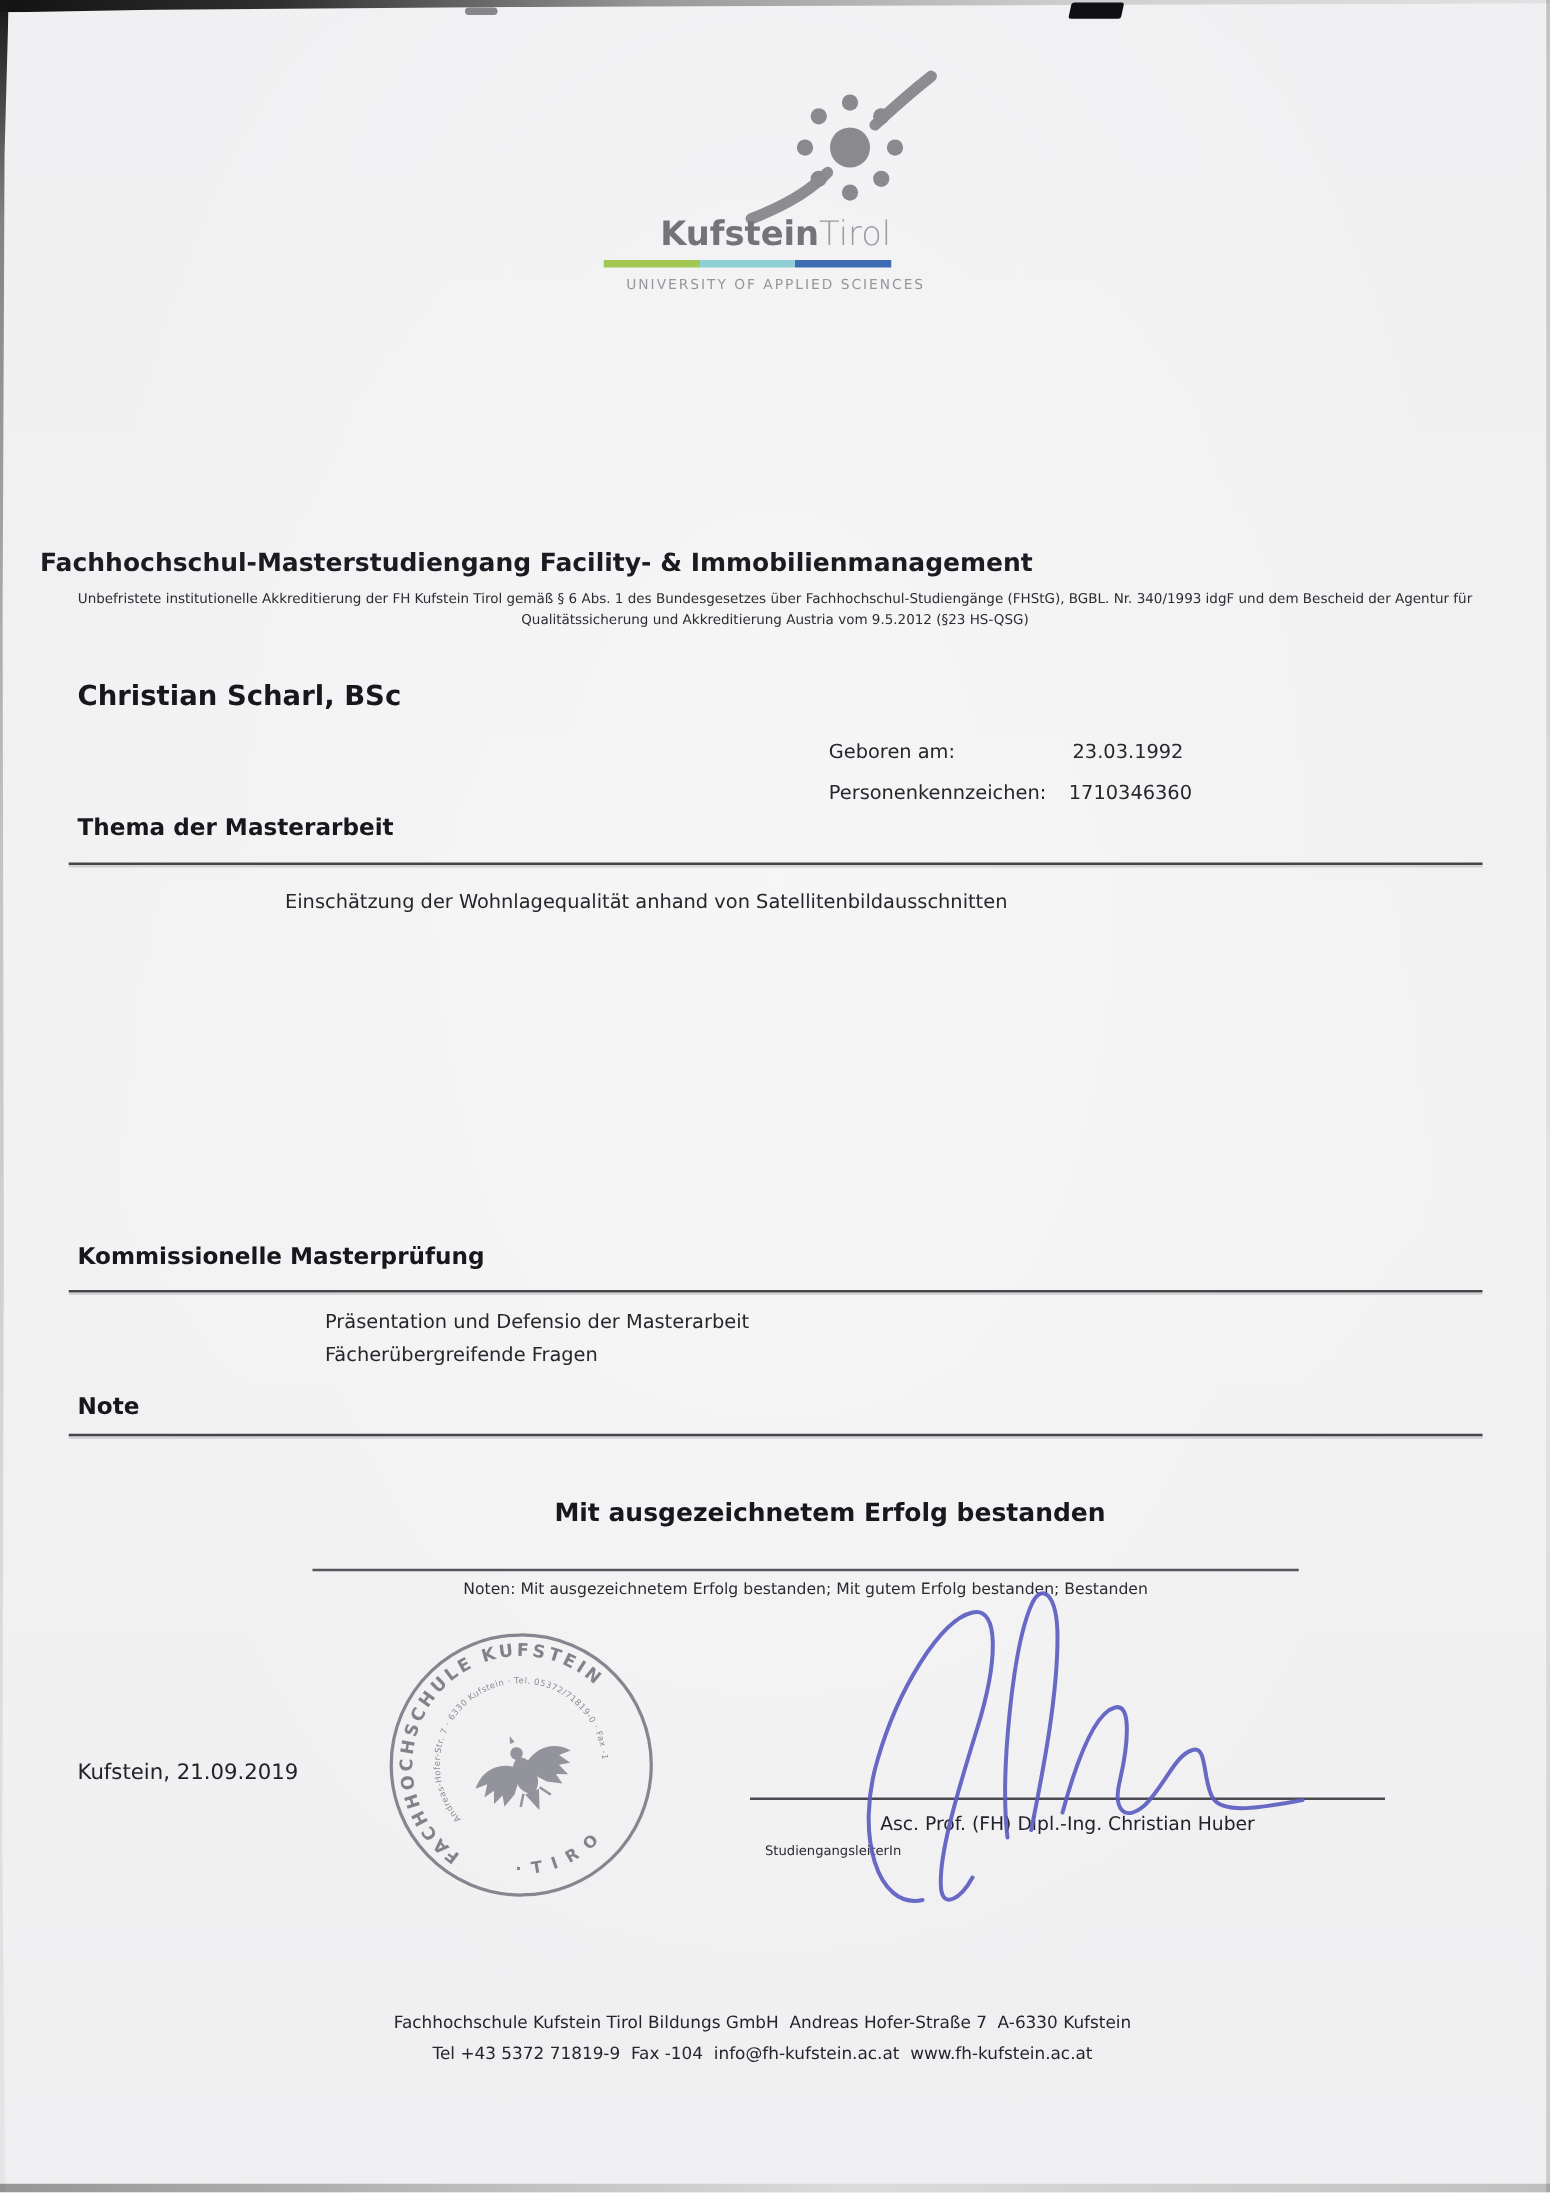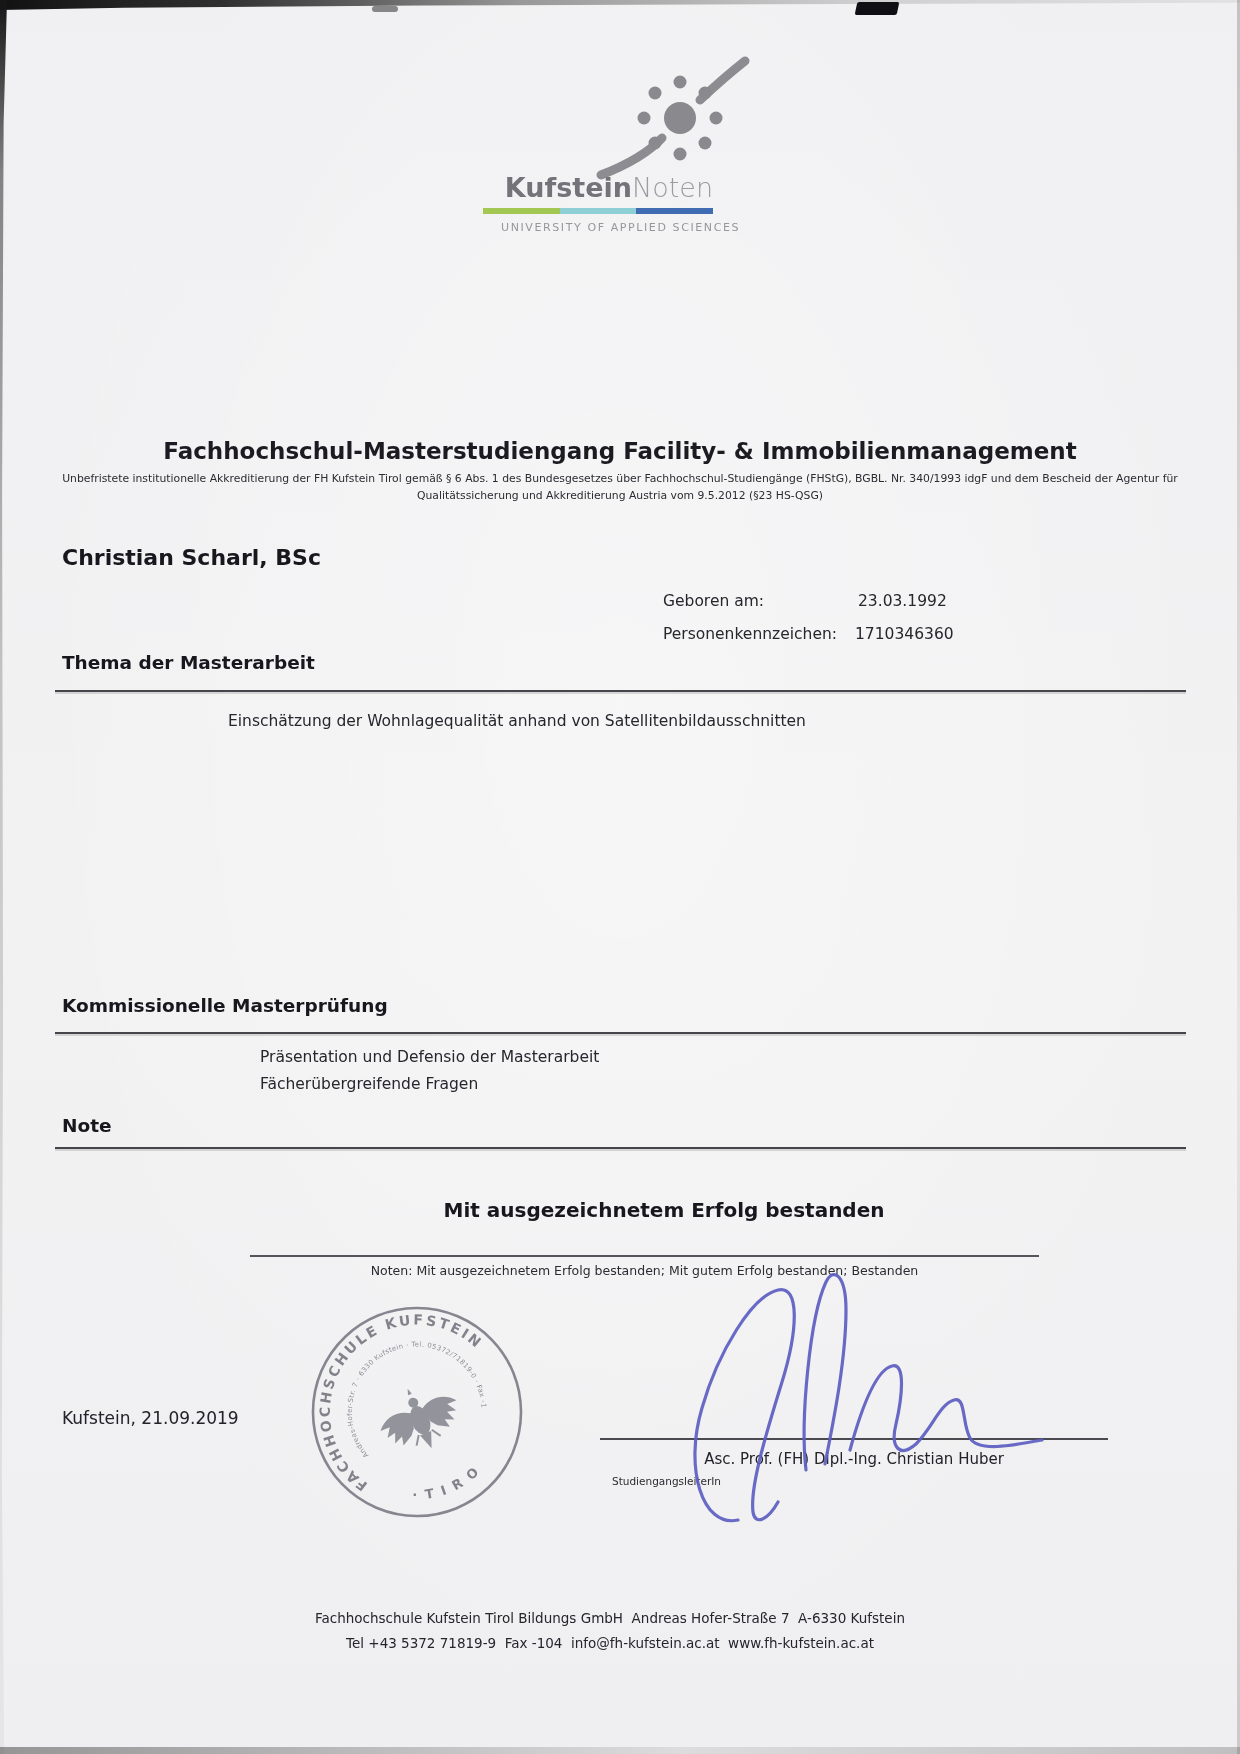--- a/index.html
+++ b/index.html
@@ -42,22 +42,22 @@
   .bar span { flex:1; height:100%; }
   .bar .s1 { background:#a2c752; }
   .bar .s2 { background:#8ed0d6; }
   .bar .s3 { background:#3f6cb3; }
   .tagline { left:481px; top:221px; width:236px; font-size:11px; letter-spacing:1.6px;
     color:#96969b; white-space:nowrap;margin-left:20px; }
 
   
   .doc-title { left:0; top:310px; width:1240px; text-align:center; font-size:34px;
     font-weight:700; color:#16161b; letter-spacing:.5px; }
-  .program-heading { left:0; top:438px; width:1240px; text-align:center; font-size:23px;
-    font-weight:700; color:#1b1b21; }
+  .program-heading { left:0; top:438px; width:1240px; text-align:left; font-size:20px;
+    font-weight:700; color:#1b1b21;padding-left:32px; }
   .accreditation { left:47px; top:471px; width:1146px; text-align:center; font-size:10.8px;
     line-height:1.55; color:#2b2b31; }
   .student-name { left:62px; top:545px; font-size:22px; font-weight:700; color:#17171d; }
   .kv-label { font-size:15.5px; color:#26262c; }
   .kv-value { font-size:15.5px; color:#26262c; }
   .lbl-born { left:663px; top:592px; }
   .val-born { left:858px; top:592px; }
   .lbl-id { left:663px; top:625px; }
   .val-id { left:855px; top:625px; }
   .sec-heading { font-size:18.5px; font-weight:700; color:#17171d; }
@@ -112,21 +112,21 @@
       <circle cx="122" cy="62" r="6.5"></circle>
       <circle cx="111" cy="37" r="6.5"></circle>
       <circle cx="86" cy="26" r="6.5"></circle>
       <circle cx="61" cy="37" r="6.5"></circle>
       <circle cx="50" cy="62" r="6.5"></circle>
       <circle cx="61" cy="87" r="6.5"></circle>
       <circle cx="86" cy="98" r="6.5"></circle>
       <circle cx="111" cy="87" r="6.5"></circle>
     </g>
   </svg>
-  <div class="abs brand"><span class="b1">Kufstein</span><span class="b2">Noten</span></div>
+  <div class="abs brand"><span class="b1">Kufstein</span><span class="b2">Tirol</span></div>
   <div class="abs bar">
     <span class="s1"></span>
     <span class="s2"></span>
     <span class="s3"></span>
   </div>
   <div class="abs tagline">UNIVERSITY OF APPLIED SCIENCES</div>
 
   <h2 class="abs program-heading">Fachhochschul-Masterstudiengang Facility- &amp; Immobilienmanagement</h2>
   <p class="abs accreditation">Unbefristete institutionelle Akkreditierung der FH Kufstein Tirol gemäß § 6 Abs. 1 des Bundesgesetzes über Fachhochschul-Studiengänge (FHStG), BGBL. Nr. 340/1993 idgF und dem Bescheid der Agentur für Qualitätssicherung und Akkreditierung Austria vom 9.5.2012 (§23 HS-QSG)</p>
 

